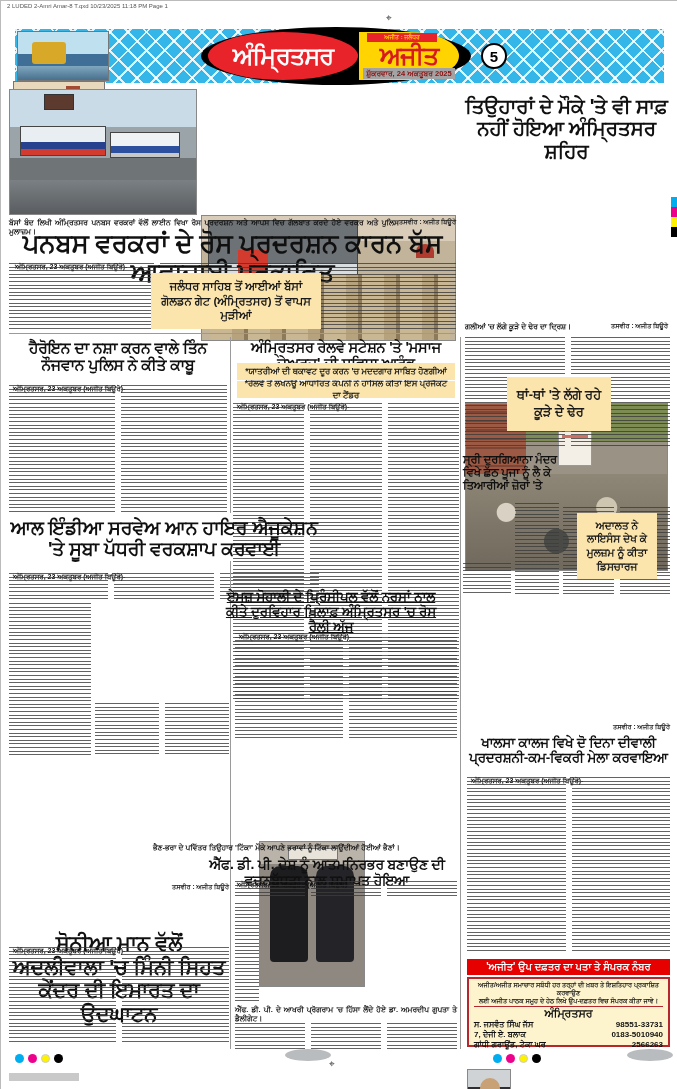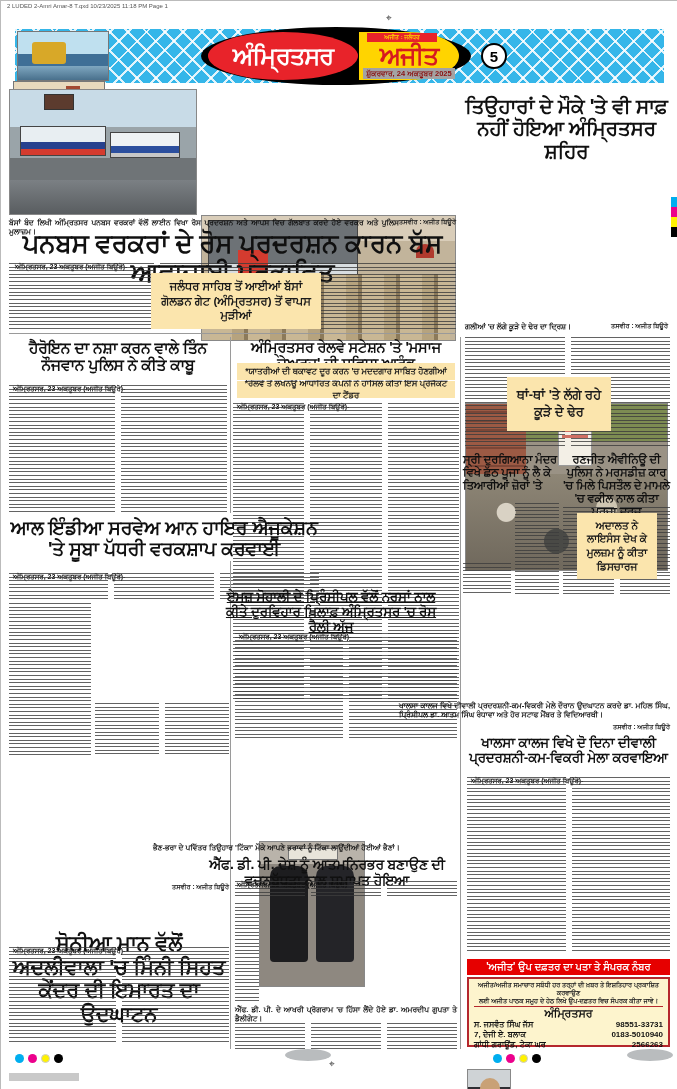--- a/index.html
+++ b/index.html
@@ -146,21 +146,20 @@
   <div class="abs photo" style="left:466px;top:502px;width:44px;height:58px;background:linear-gradient(180deg,#cfd3d6 0 30%,#2e2e33 30% 100%);">
     <div class="abs" style="left:12px;top:8px;width:20px;height:20px;background:#c9a176;border-radius:50%;"></div>
   </div>
   <div class="abs cols" style="left:514px;top:502px;width:44px;height:92px;">
     <div class="col"></div>
   </div>
   <div class="abs cols" style="left:462px;top:562px;width:48px;height:32px;">
     <div class="col"></div>
   </div>
 
-  <div class="abs hl" style="left:562px;top:452px;width:107px;font-size:11.5px;">ਰਣਜੀਤ ਐਵੀਨਿਊ ਦੀ ਪੁਲਿਸ ਨੇ ਮਰਸਡੀਜ਼ ਕਾਰ 'ਚ ਮਿਲੇ ਪਿਸਤੌਲ ਦੇ ਮਾਮਲੇ 'ਚ ਵਕੀਲ ਨਾਲ ਕੀਤਾ ਪਰਚਾ ਦਰਜ</div>
   <div class="abs cols" style="left:562px;top:506px;width:107px;height:88px;">
     <div class="col"></div>
     <div class="col"></div>
   </div>
   <div class="abs ybox" style="left:576px;top:512px;width:80px;height:66px;font-size:10.5px;flex-direction:column;">ਅਦਾਲਤ ਨੇ ਲਾਇਸੰਸ ਦੇਖ ਕੇ ਮੁਲਜ਼ਮ ਨੂੰ ਕੀਤਾ ਡਿਸਚਾਰਜ</div>
 
   <div class="abs hl" style="left:8px;top:516px;width:310px;font-size:19px;">ਆਲ ਇੰਡੀਆ ਸਰਵੇਅ ਆਨ ਹਾਇਰ ਐਜੂਕੇਸ਼ਨ 'ਤੇ ਸੂਬਾ ਪੱਧਰੀ ਵਰਕਸ਼ਾਪ ਕਰਵਾਈ</div>
   <div class="abs dateline" style="left:12px;top:572px;">ਅੰਮ੍ਰਿਤਸਰ, 23 ਅਕਤੂਬਰ (ਅਜੀਤ ਬਿਊਰੋ)-</div>
   <div class="abs cols" style="left:8px;top:572px;width:310px;height:26px;">
     <div class="col"></div>
@@ -206,21 +205,20 @@
     <div class="col"></div>
   </div>
 
   <div class="abs cap" style="left:234px;top:1004px;width:222px;">ਐੱਫ. ਡੀ. ਪੀ. ਦੇ ਆਖਰੀ ਪ੍ਰੋਗਰਾਮ 'ਚ ਹਿੱਸਾ ਲੈਂਦੇ ਹੋਏ ਡਾ. ਅਮਰਦੀਪ ਗੁਪਤਾ ਤੇ ਡੈਲੀਗੇਟ।</div>
   <div class="abs cols" style="left:234px;top:1022px;width:222px;height:26px;">
     <div class="col"></div>
     <div class="col"></div>
     <div class="col"></div>
   </div>
 
-  <div class="abs cap" style="left:398px;top:700px;width:271px;">ਖਾਲਸਾ ਕਾਲਜ ਵਿਖੇ ਦੀਵਾਲੀ ਪ੍ਰਦਰਸ਼ਨੀ-ਕਮ-ਵਿਕਰੀ ਮੇਲੇ ਦੌਰਾਨ ਉਦਘਾਟਨ ਕਰਦੇ ਡਾ. ਮਹਿਲ ਸਿੰਘ, ਪ੍ਰਿੰਸੀਪਲ ਡਾ. ਆਤਮ ਸਿੰਘ ਰੰਧਾਵਾ ਅਤੇ ਹੋਰ ਸਟਾਫ ਮੈਂਬਰ ਤੇ ਵਿਦਿਆਰਥੀ।</div>
   <div class="abs credit" style="left:592px;top:722px;width:77px;">ਤਸਵੀਰ : ਅਜੀਤ ਬਿਊਰੋ</div>
   <div class="abs hl" style="left:466px;top:734px;width:203px;font-size:13.5px;">ਖਾਲਸਾ ਕਾਲਜ ਵਿਖੇ ਦੋ ਦਿਨਾ ਦੀਵਾਲੀ ਪ੍ਰਦਰਸ਼ਨੀ-ਕਮ-ਵਿਕਰੀ ਮੇਲਾ ਕਰਵਾਇਆ</div>
   <div class="abs dateline" style="left:470px;top:776px;">ਅੰਮ੍ਰਿਤਸਰ, 23 ਅਕਤੂਬਰ (ਅਜੀਤ ਬਿਊਰੋ)-</div>
   <div class="abs cols" style="left:466px;top:776px;width:203px;height:174px;">
     <div class="col"></div>
     <div class="col"></div>
   </div>
 
   <div class="abs" style="left:466px;top:958px;width:203px;height:16px;background:#e60000;color:#fff;font-weight:bold;font-size:10px;
        display:flex;align-items:center;justify-content:center;">'ਅਜੀਤ' ਉਪ ਦਫ਼ਤਰ ਦਾ ਪਤਾ ਤੇ ਸੰਪਰਕ ਨੰਬਰ</div>

